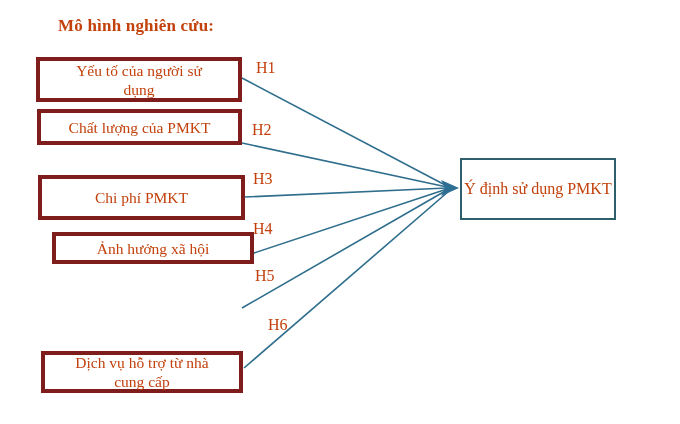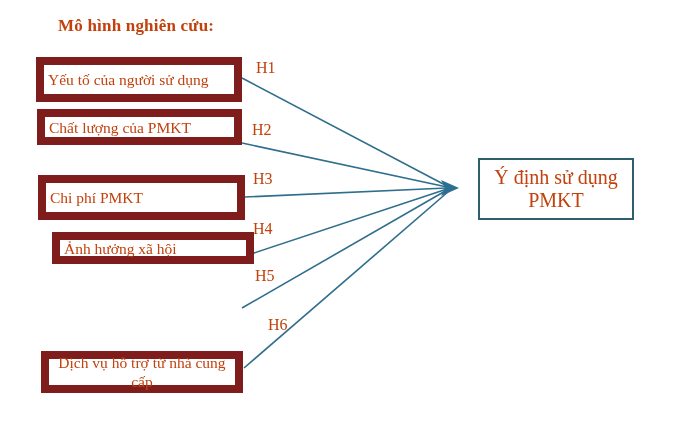--- a/index.html
+++ b/index.html
@@ -20,48 +20,48 @@
     position: absolute;
     left: 58px;
     top: 16px;
     font-size: 17px;
     font-weight: bold;
     letter-spacing: 0.2px;
     white-space: nowrap;
   }
   .factor-box {
     position: absolute;
-    border: 8px solid #7f1d1d;
+    border: 4px solid #7f1d1d;
     background: #ffffff;
     display: flex;
     align-items: center;
+    justify-content: center;
     text-align: center;
     font-size: 15.5px;
     line-height: 19px;
-    padding: 2px 4px;
+    padding: 2px 21px;
     box-sizing: border-box;
   }
   .factor-1 { left: 36px; top: 57px;  width: 206px; height: 45px; }
   .factor-2 { left: 37px; top: 109px; width: 205px; height: 36px; }
   .factor-3 { left: 38px; top: 175px; width: 207px; height: 45px; }
   .factor-4 { left: 52px; top: 232px; width: 202px; height: 32px; }
   .factor-5 { left: 41px; top: 290px; width: 201px; height: 46px; }
   .factor-6 { left: 41px; top: 351px; width: 202px; height: 42px; }
   .outcome-box {
     position: absolute;
     left: 460px; top: 158px; width: 156px; height: 62px;
     border: 2px solid #2e5f6c;
     background: #ffffff;
     display: flex;
     align-items: center;
     justify-content: center;
     text-align: center;
-    font-size: 20px;
+    font-size: 16px;
     box-sizing: border-box;
-    margin-left: 18px;
   }
   .hypothesis-label {
     position: absolute;
     font-size: 16px;
     white-space: nowrap;
   }
   .h1 { left: 256px; top: 59px; }
   .h2 { left: 252px; top: 121px; }
   .h3 { left: 253px; top: 170px; }
   .h4 { left: 253px; top: 220px; }

